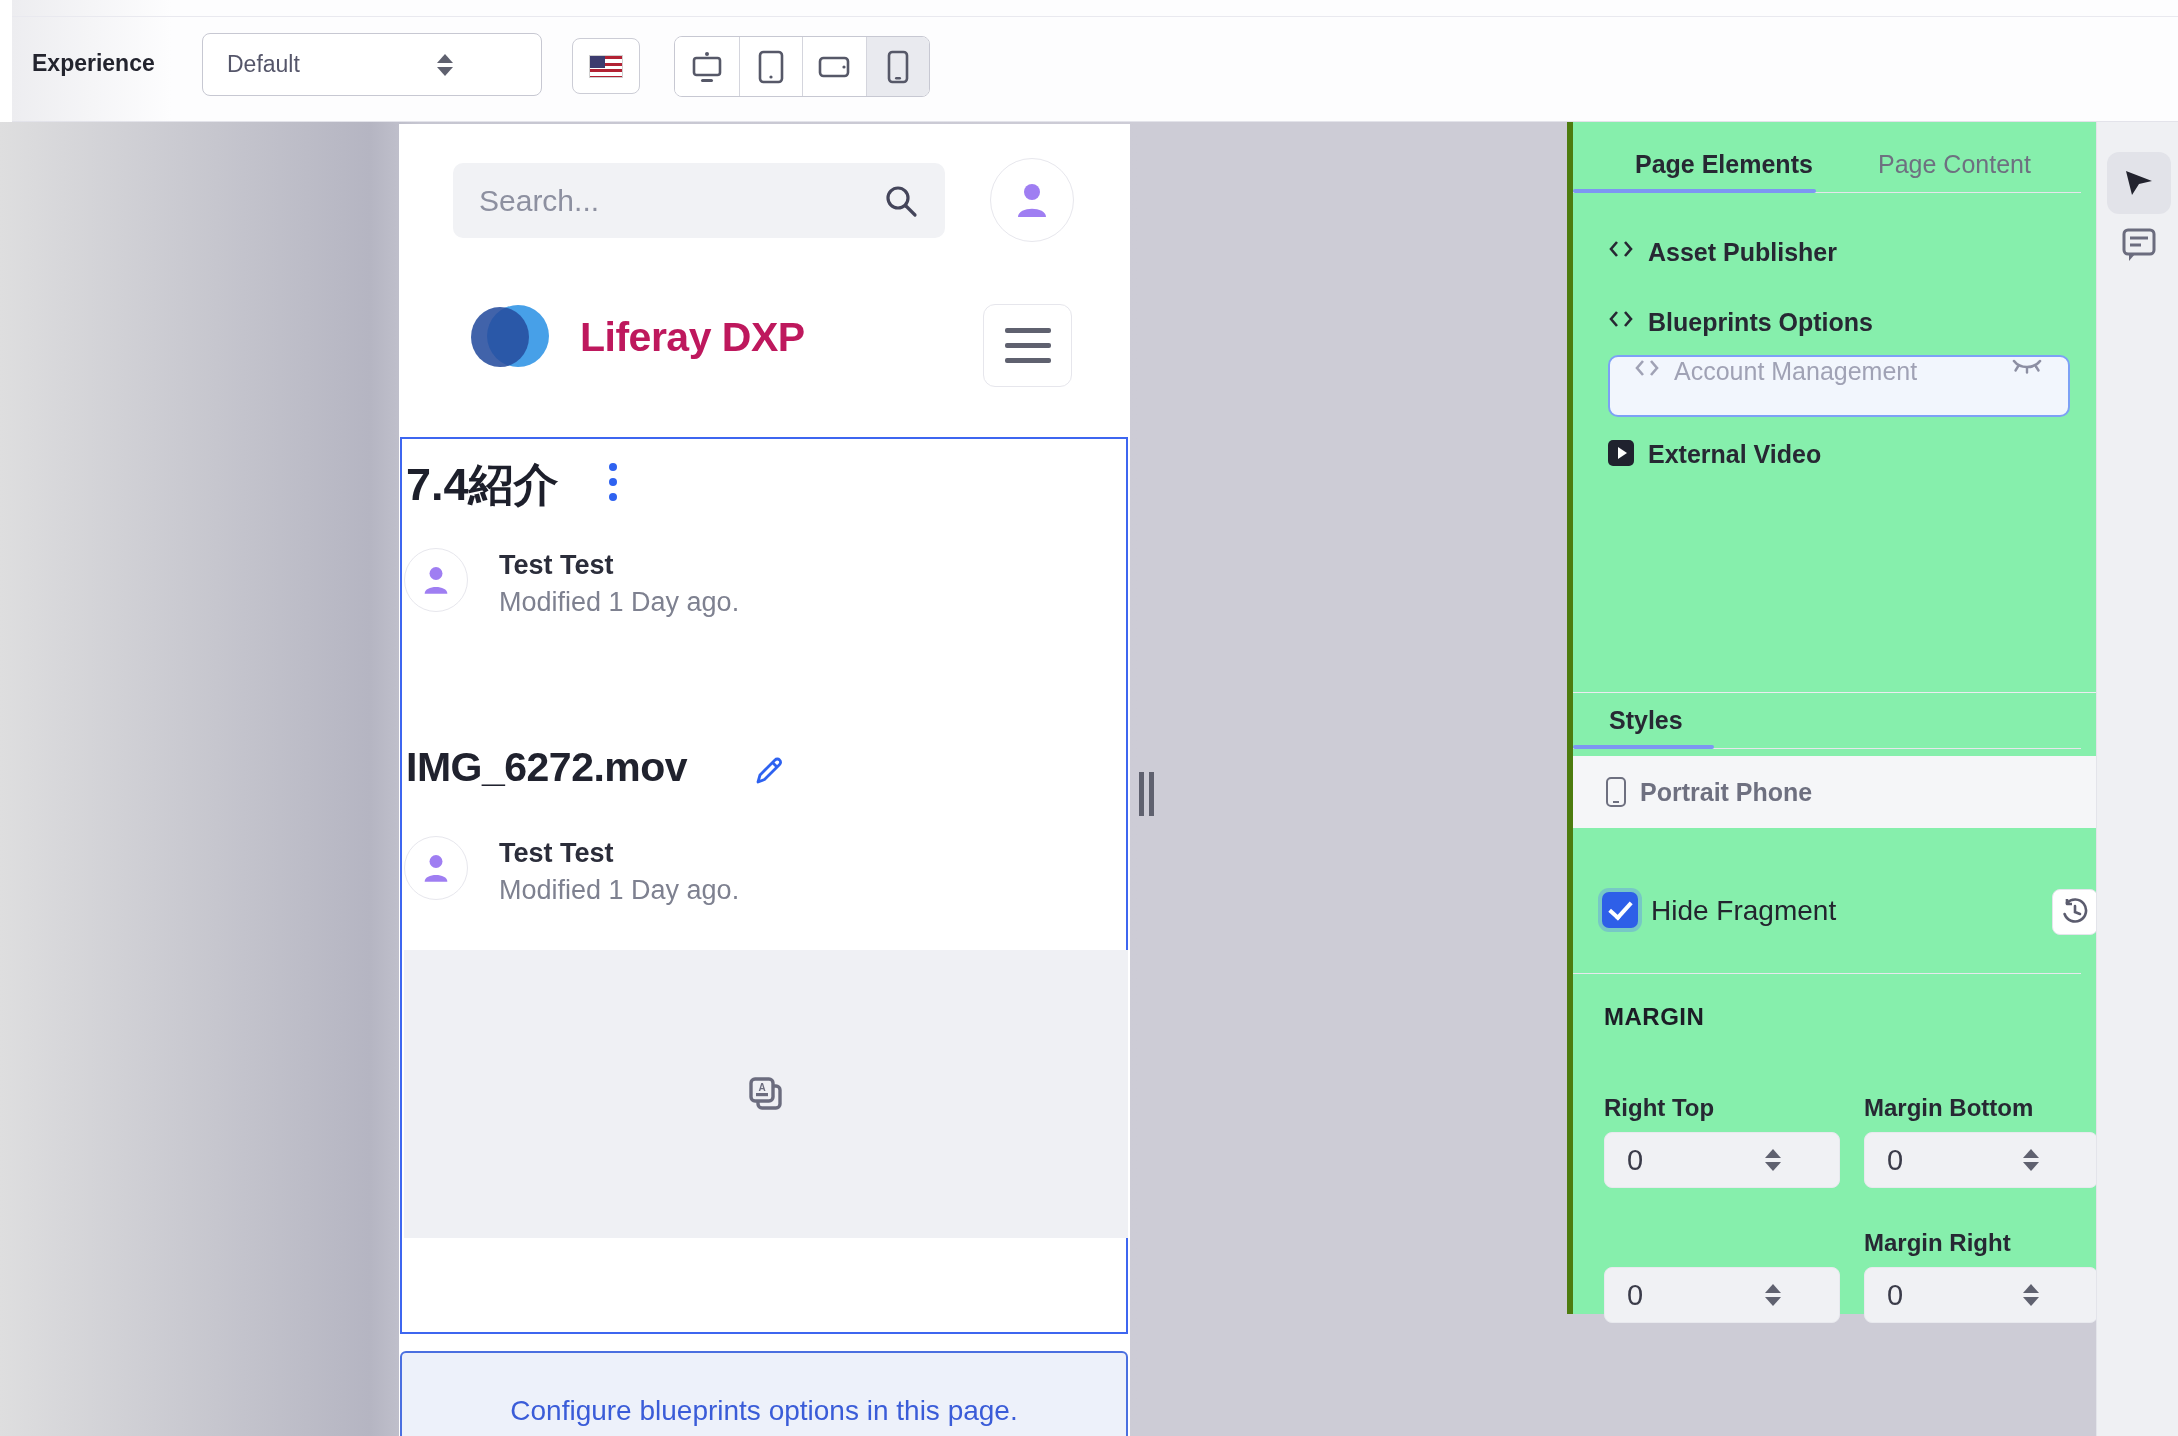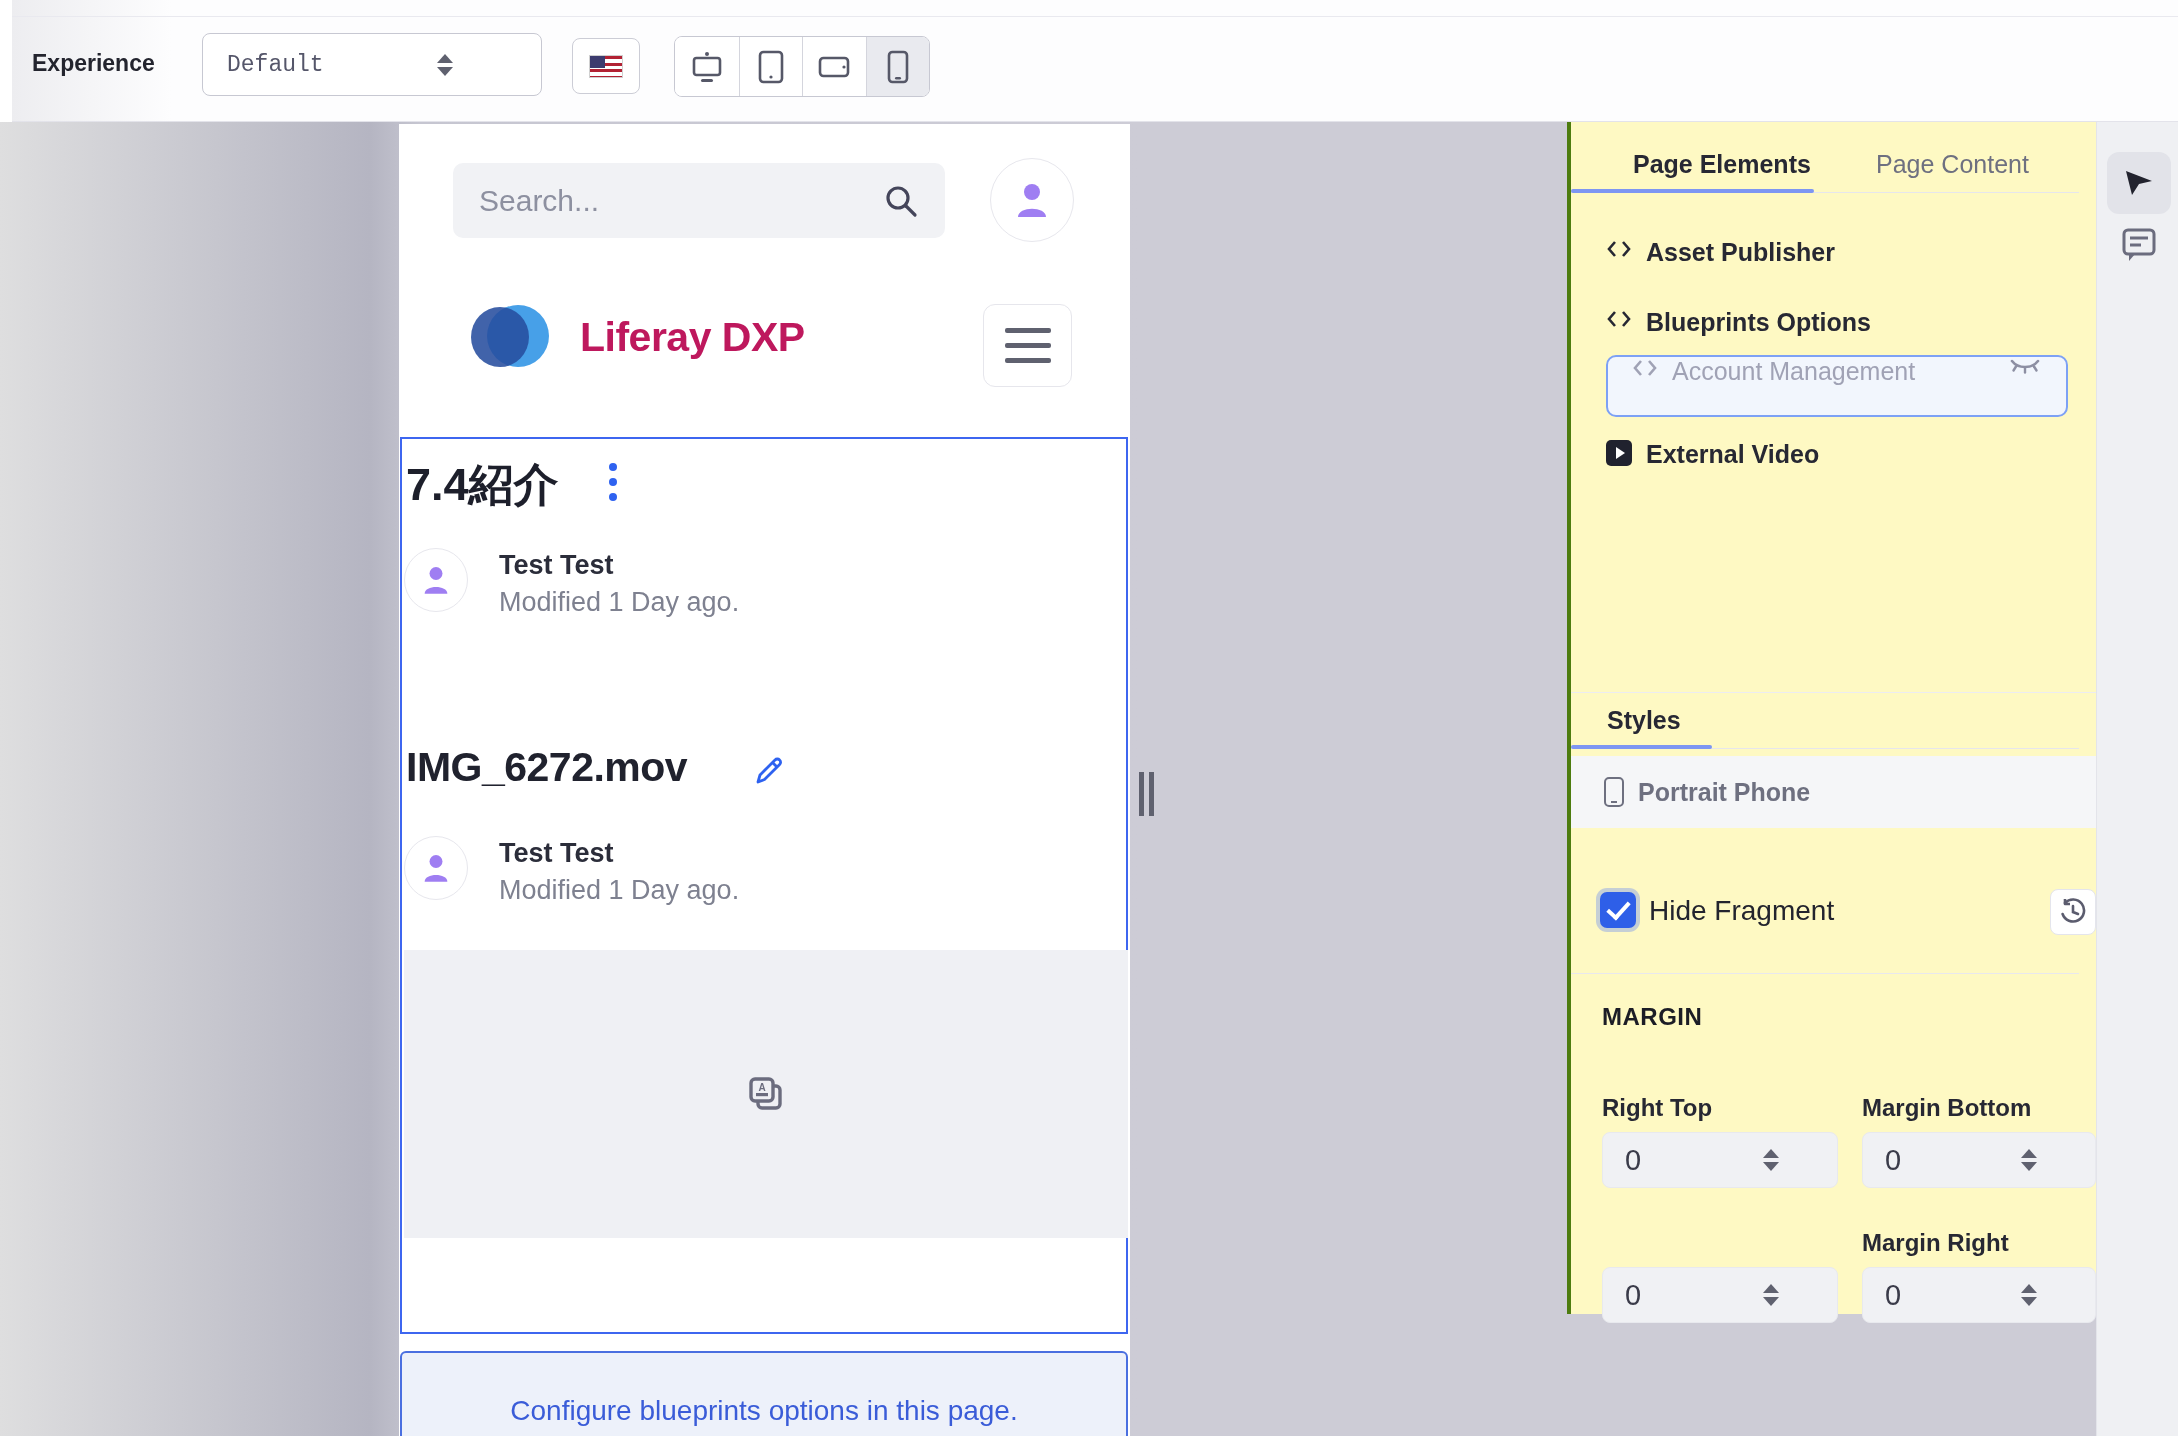--- a/index.html
+++ b/index.html
@@ -8,21 +8,21 @@
   .abs { position:absolute; }
 
   
   #topbar { position:absolute; left:12px; top:0; width:2178px; height:122px;
             background:linear-gradient(90deg,#ededf0 0px,#fdfdfe 160px,#fdfdfe 100%);
             border-bottom:1px solid #e3e3ea; z-index:5; }
   #topbar::before { content:""; position:absolute; left:0; top:16px; width:100%; height:1px; background:#e9e9ef; }
   .exp-label { left:20px; top:50px; font-size:23px; font-weight:bold; color:#23242e; }
   .select-box { border:1px solid #c7c8d2; border-radius:8px; background:#fff;
                 display:flex; align-items:center; cursor:pointer; }
-  #experience-select { left:190px; top:33px; width:340px; height:63px; padding:0 24px;font-family:Liberation Mono, monospace; }
+  #experience-select { left:190px; top:33px; width:340px; height:63px; padding:0 24px; }
   #experience-select span { font-size:23px; color:#55566a; flex:1; }
   .caret-updown { width:18px; display:flex; flex-direction:column; align-items:center; gap:4px; }
   .caret-updown i { width:0; height:0; border-left:8px solid transparent; border-right:8px solid transparent; display:block; }
   .caret-updown i.up   { border-bottom:9px solid #5f616f; }
   .caret-updown i.down { border-top:9px solid #5f616f; }
   #flag-btn { left:560px; top:38px; width:68px; height:56px; border:1px solid #cccdd6; border-radius:8px;
               background:#fff; display:flex; align-items:center; justify-content:center; cursor:pointer; }
   .usflag { width:34px; height:23px; position:relative;
             background:repeating-linear-gradient(#b22234 0 3.3px,#fff 3.3px 6.6px); border:0.5px solid #d0d0d0;}
   .usflag::before { content:""; position:absolute; left:0; top:0; width:15px; height:12px; background:#3c3b6e; }
@@ -78,22 +78,22 @@
   #blueprint-box { left:1px; top:1227px; width:728px; height:209px; background:#edf1fa;
                    border:2px solid #4a6fe0; border-radius:6px; }
   #blueprint-box span { position:absolute; left:0; top:42px; width:100%; text-align:center;
                         font-size:28px; color:#3a5cd8; cursor:pointer; }
 
   
   #drag-handle { left:1139px; top:650px; width:16px; height:44px; display:flex; gap:5px; cursor:col-resize; }
   #drag-handle i { width:5px; height:44px; background:#5f616f; display:block; }
 
   
-  #panel { position:absolute; left:1567px; top:0; width:529px; height:1314px; background:#fef9c3;
-           border-left:4px solid #4d7c0f; }
+  #panel { position:absolute; left:1567px; top:0; width:529px; height:1314px; background:#86efac;
+           border-left:6px solid #4d7c0f; }
   #panel-title { left:31px; top:48px; font-size:28px; font-weight:bold; color:#23242e; }
   .tab { position:absolute; top:150px; font-size:25px; font-weight:bold; cursor:pointer; }
   #tab-elements { left:62px; color:#272833; }
   #tab-content  { left:305px; color:#6e7080; font-weight:normal; }
   #tabs-rule { left:0; top:192px; width:508px; height:1px; background:#e6e6ec; }
   #tabs-active-bar { left:0; top:189px; width:243px; height:4px; background:#7d96f2; border-radius:2px; }
 
   .tree-row { position:absolute; left:35px; width:462px; height:40px; display:flex; cursor:pointer; }
   .tree-row .t-icon { width:40px; display:flex; justify-content:flex-start; }
   .tree-row .t-label { font-size:25px; font-weight:bold; color:#272833; }

